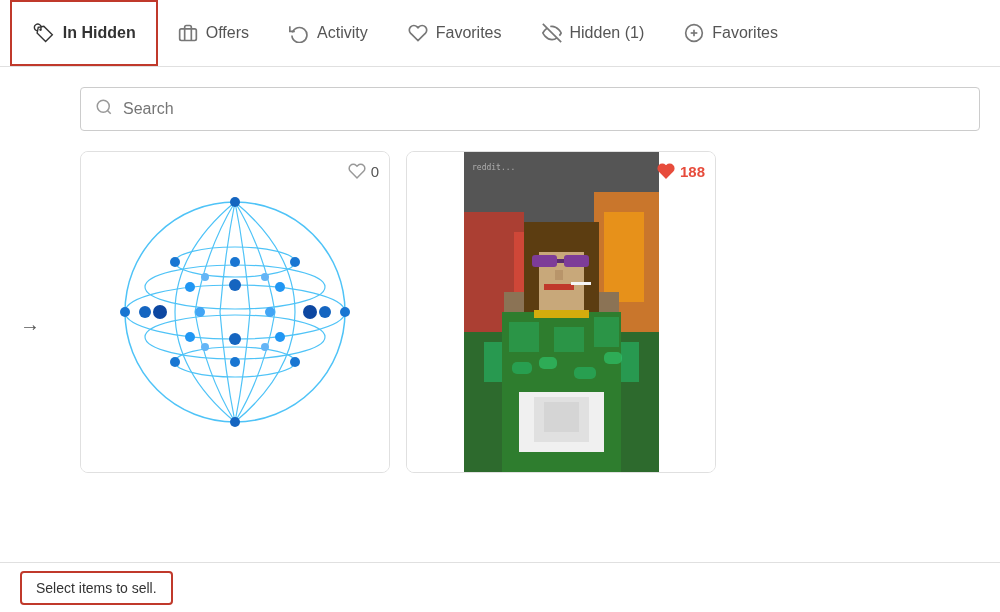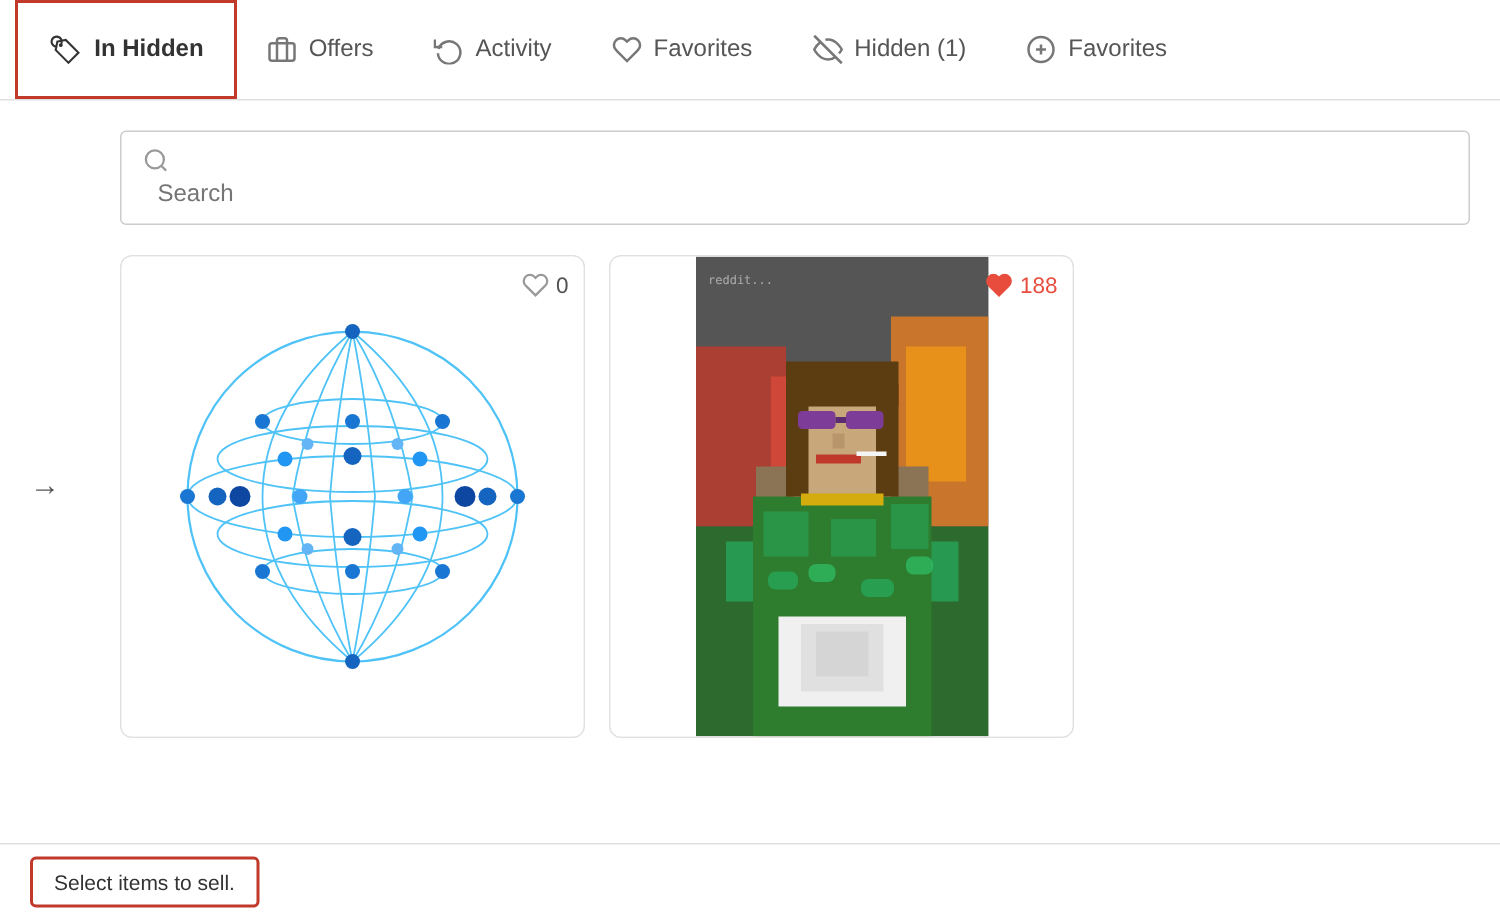--- a/index.html
+++ b/index.html
@@ -46,28 +46,27 @@
 
     .content-area {
       flex: 1;
       padding: 20px 20px 0 20px;
       overflow: auto;
     }
 
     
     .search-bar {
       display: flex;
-      align-items: flex-start;
+      align-items: center;
       border: 1px solid #ccc;
       border-radius: 4px;
       padding: 10px 14px;
       margin-bottom: 20px;
       background: #fff;
       width: 100%;
-      flex-direction: column;
     }
     .search-bar input {
       border: none;
       outline: none;
       font-size: 16px;
       color: #555;
       width: 100%;
       margin-left: 10px;
     }
 
@@ -270,21 +269,21 @@
             <circle cx="95" cy="175" r="4" fill="#64b5f6"></circle>
           </svg>
         </div>
       </div>
 
       <div class="item-card">
         <div class="item-card-header">
           <svg width="18" height="18" viewBox="0 0 24 24" fill="#e74c3c" stroke="#e74c3c" stroke-width="2">
             <path d="M20.84 4.61a5.5 5.5 0 0 0-7.78 0L12 5.67l-1.06-1.06a5.5 5.5 0 0 0-7.78 7.78l1.06 1.06L12 21.23l7.78-7.78 1.06-1.06a5.5 5.5 0 0 0 0-7.78z"></path>
           </svg>
-          <span style="color:#e74c3c; font-weight:400;">188</span>
+          <span style="color:#e74c3c; font-weight:700;">188</span>
         </div>
         <div class="item-card-img" style="padding:0; background:#fff;">
 
           <svg width="195" height="320" viewBox="0 0 195 320" xmlns="http://www.w3.org/2000/svg">
 
             <rect width="195" height="320" fill="#555"></rect>
             <rect x="0" y="0" width="195" height="180" fill="#555"></rect>
 
             <rect x="0" y="60" width="60" height="120" fill="#c0392b" opacity="0.8"></rect>
             <rect x="130" y="40" width="65" height="140" fill="#e67e22" opacity="0.8"></rect>

